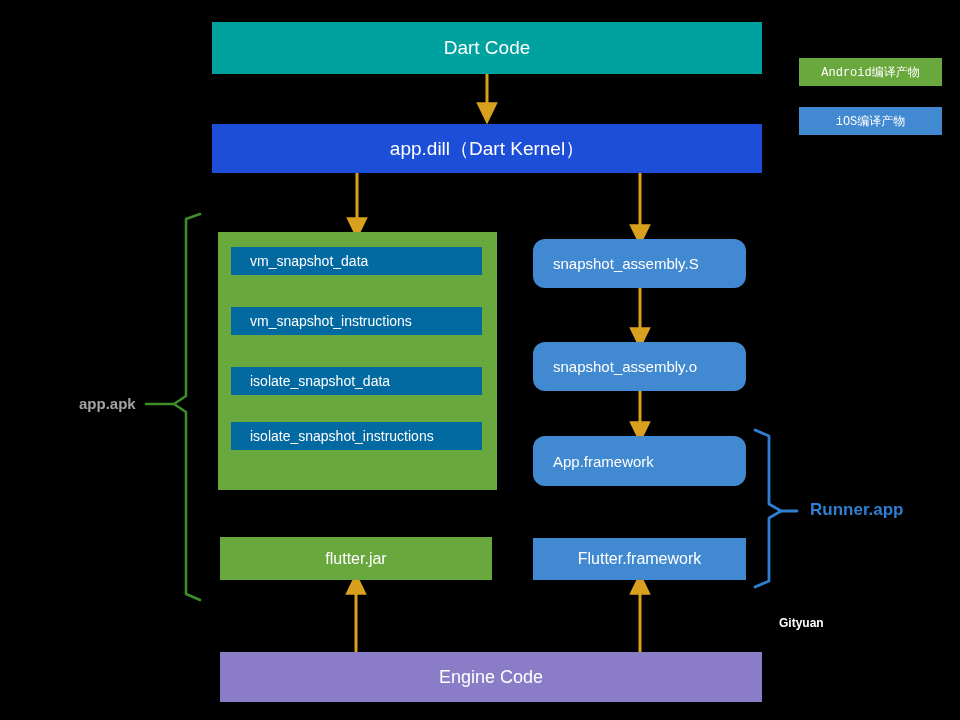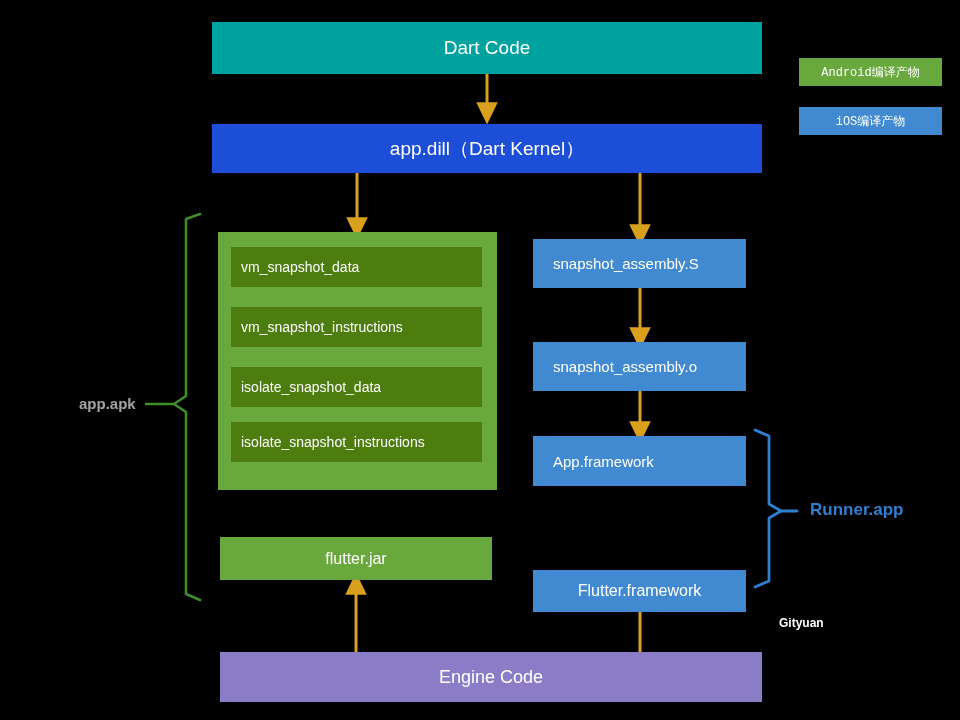--- a/index.html
+++ b/index.html
@@ -40,63 +40,63 @@
   
   #android-container {
     left: 218px; top: 232px; width: 279px; height: 258px;
     background: #69a83c;
   }
   .chip {
     position: absolute;
     box-sizing: border-box;
     display: flex;
     align-items: center;
-    padding-left: 10px;
-    background: #4d7c0f;
+    padding-left: 19px;
+    background: #0369a1;
     color: #ffffff;
     font-size: 14px;
     white-space: nowrap;
     left: 231px;
     width: 251px;
-    height: 40px;
+    height: 28px;
   }
   #chip-0 { top: 247px; }
   #chip-1 { top: 307px; }
   #chip-2 { top: 367px; }
   #chip-3 { top: 422px; }
 
   
   .bluebox {
     position: absolute;
     box-sizing: border-box;
     display: flex;
     align-items: center;
     padding-left: 20px;
     background: #4189d0;
     color: #ffffff;
     font-size: 15px;
     white-space: nowrap;
     left: 533px;
     width: 213px;
+    border-radius: 12px;
   }
   #snapshot-s   { top: 239px; height: 49px; }
   #snapshot-o   { top: 342px; height: 49px; }
   #app-framework{ top: 436px; height: 50px; }
 
   
   #flutter-jar {
     left: 220px; top: 537px; width: 272px; height: 43px;
     background: #69a83c;
     font-size: 16px;
   }
   #flutter-framework {
     left: 533px; top: 538px; width: 213px; height: 42px;
     background: #4189d0;
     font-size: 16px;
-    margin-top: 32px;
   }
   #engine-code {
     left: 220px; top: 652px; width: 542px; height: 50px;
     background: #8b7cc8;
     font-size: 18px;
   }
 
   
   .legend-box {
     position: absolute;

